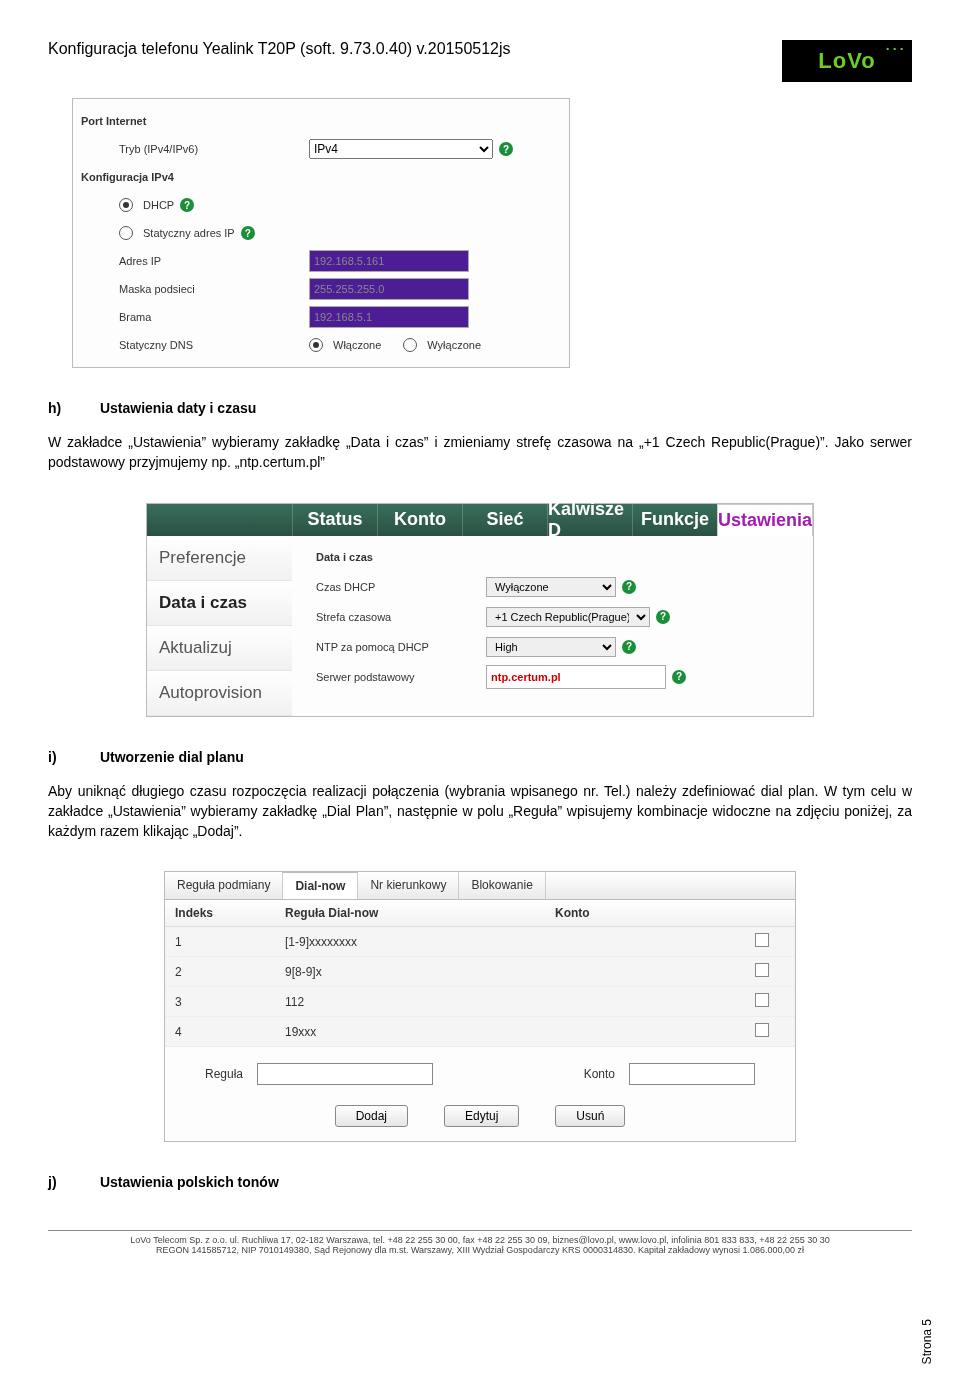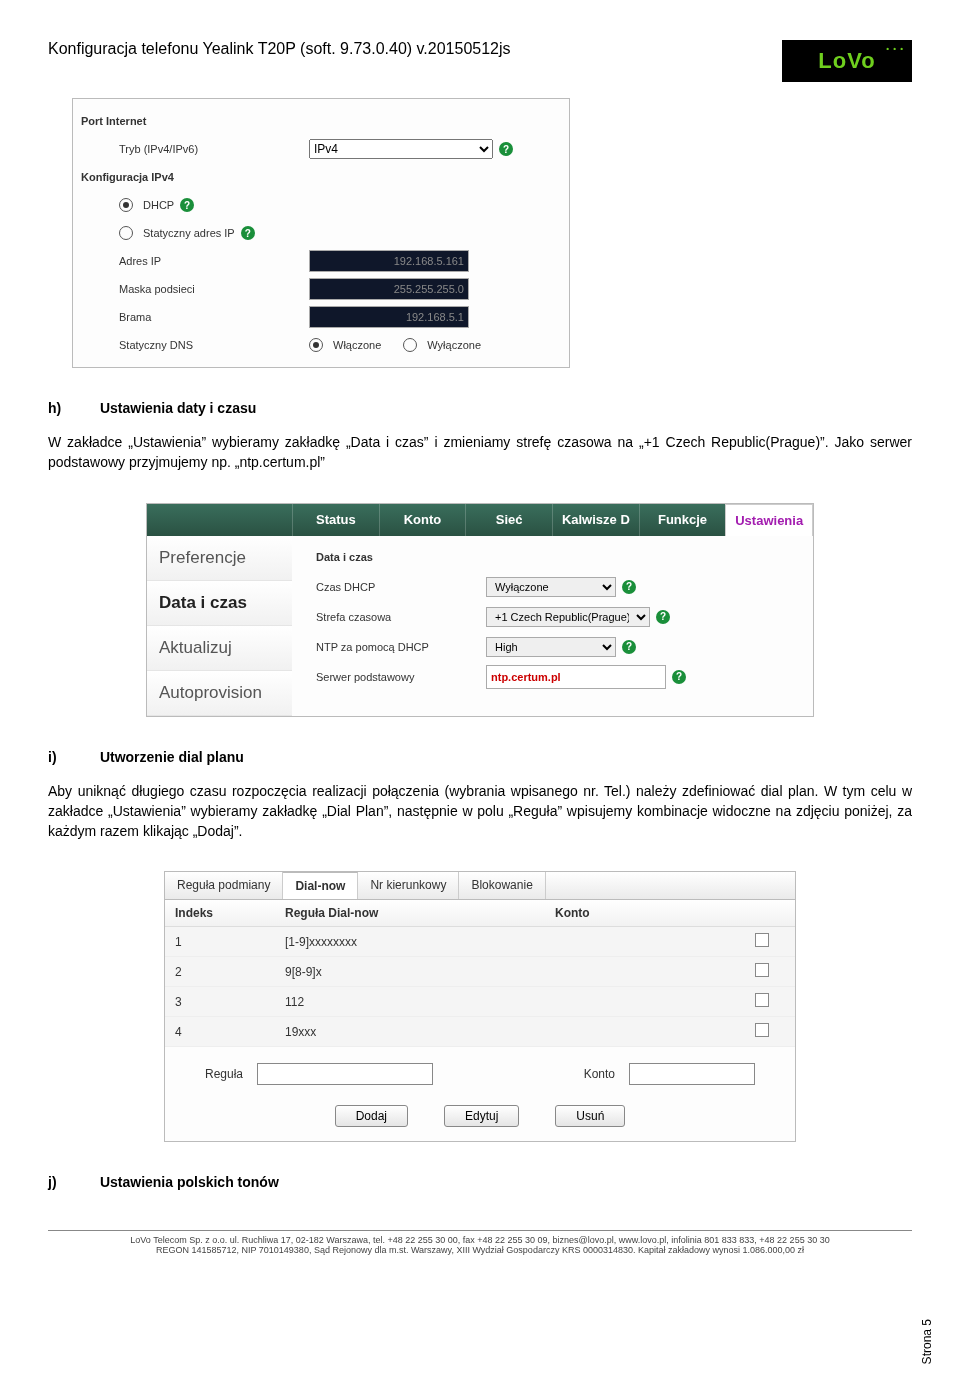--- a/index.html
+++ b/index.html
@@ -58,37 +58,37 @@
     align-items: center;
     min-height: 24px;
     padding: 2px 0;
   }
   .fig1 .label { width: 190px; padding-left: 44px; }
   .fig1 .value { flex: 1; display: flex; align-items: center; gap: 6px; }
   .fig1 input[type="text"] {
     width: 150px; height: 18px; font-size: 11px;
     padding: 1px 4px; border: 1px solid #aaa;
   }
-  .fig1 input.disabled { background: #0f172a; color: #888; text-align: right; }
+  .fig1 input.disabled { background: #4c1d95; color: #888; }
   .fig1 input.red { color: #c00; text-align: center; }
   .fig1 select { width: 184px; height: 20px; font-size: 12px; }
   .help-q {
     display: inline-flex; align-items: center; justify-content: center;
     width: 14px; height: 14px; border-radius: 50%;
     background: #1a8f3a; color: #fff; font-size: 10px; font-weight: bold;
   }
   .radio-dot { display:inline-flex;align-items:center;justify-content:center;
     width:12px;height:12px;border:1px solid #555;border-radius:50%;margin-right:4px;}
   .radio-dot.on::after{content:"";width:6px;height:6px;border-radius:50%;background:#333;}
   
   .fig2 { width: 666px; }
   .tabs2 {
     display: flex; height: 32px;
     background: linear-gradient(#3a6e5c,#2a5142);
-    color: #fff; font-weight: bold; font-size: 13px;
+    color: #fff; font-weight: bold; font-size: 18px;
     align-items: stretch;
   }
   .tabs2 .spacer { width: 145px; }
   .tabs2 .tab { flex:1;display:flex;align-items:center;justify-content:center;border-left:1px solid rgba(255,255,255,0.2);}
   .tabs2 .tab.last { background:#fff;color:#a21caf;border:1px solid #ccc;border-bottom:none;}
   .fig2 .body { display:flex; }
   .fig2 .sidebar { width:145px; }
   .fig2 .sidebar .item {
     padding: 12px 12px; border-bottom:1px solid #e5e5e5;
     background: linear-gradient(#fff,#f1f1f1);

